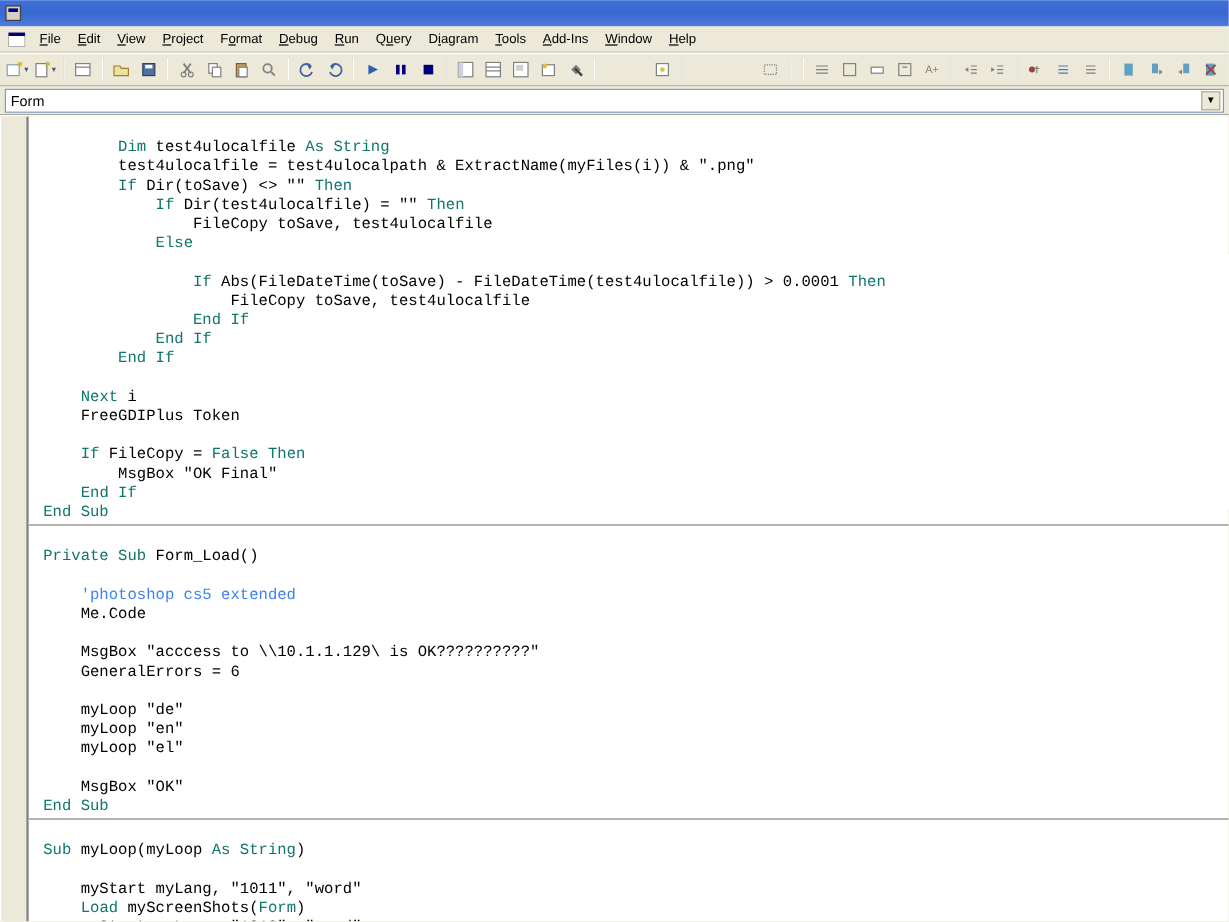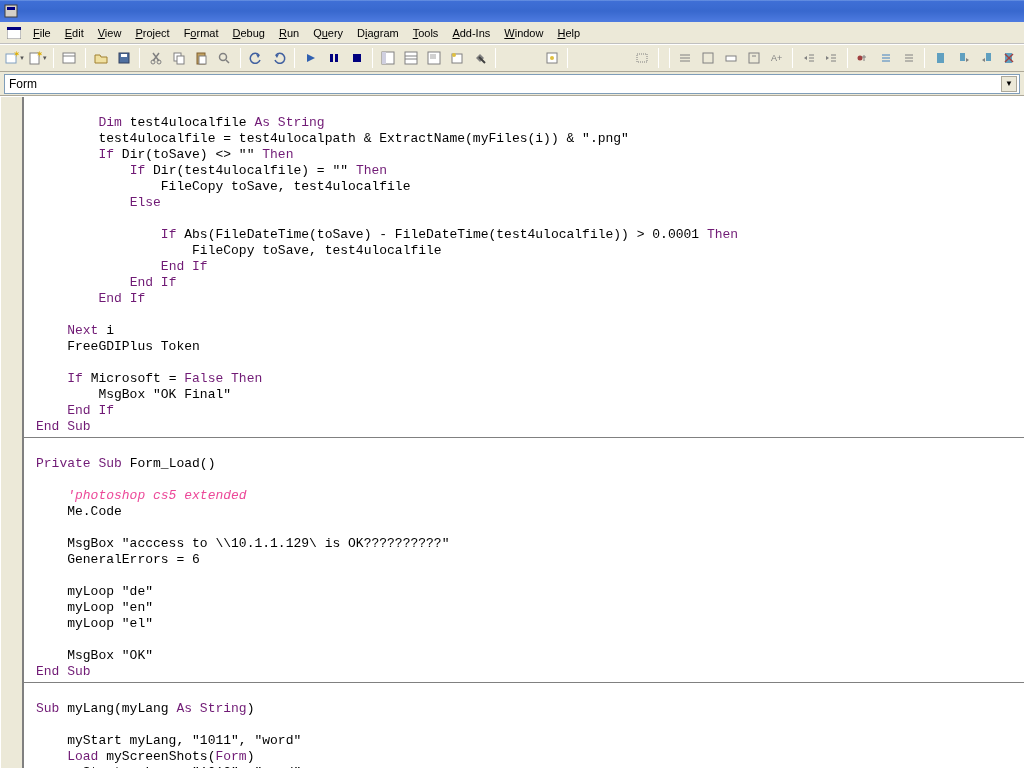--- a/index.html
+++ b/index.html
@@ -122,22 +122,22 @@
   white-space: pre;
   overflow: hidden;
   padding: 2px 0 0 12px;
   position: relative;
 }
 .code-area .hr {
   border: none;
   border-top: 1px solid #808080;
   margin: 2px 0 2px -12px;
 }
-.kw { color: #701a75; text-align: right; }
-.cm { color: #ec4899; font-style: italic; }
+.kw { color: #0f766e; text-align: right; }
+.cm { color: #3b82f6; }
 </style>
 </head>
 <body>
 
 <div class="titlebar">
   <span class="app-icon">
     <svg width="14" height="14" viewBox="0 0 14 14">
         <rect x="1" y="1" width="12" height="12" fill="#d4d0c8" stroke="#404040"></rect>
         <rect x="3" y="3" width="8" height="3" fill="#00007f"></rect>
       </svg>
@@ -412,39 +412,39 @@
 <span> </span>
 <span>                </span><span class="kw">If</span><span> Abs(FileDateTime(toSave) - FileDateTime(test4ulocalfile)) &gt; 0.0001 </span><span class="kw">Then</span>
 <span>                    FileCopy toSave, test4ulocalfile</span>
 <span>                </span><span class="kw">End If</span>
 <span>            </span><span class="kw">End If</span>
 <span>        </span><span class="kw">End If</span>
 <span> </span>
 <span>    </span><span class="kw">Next</span><span> i</span>
 <span>    FreeGDIPlus Token</span>
 <span> </span>
-<span>    </span><span class="kw">If</span><span> Microsoft = </span><span class="kw">False Then</span>
+<span>    </span><span class="kw">If</span><span> FileCopy = </span><span class="kw">False Then</span>
 <span>        MsgBox "OK Final"</span>
 <span>    </span><span class="kw">End If</span>
 <span class="kw">End Sub</span>
 <hr class="hr">
 <span class="kw">Private Sub</span><span> Form_Load()</span>
 <span> </span>
 <span class="cm">    'photoshop cs5 extended</span>
 <span>    Me.Code</span>
 <span> </span>
 <span>    MsgBox "acccess to \\10.1.1.129\ is OK??????????"</span>
 <span>    GeneralErrors = 6</span>
 <span> </span>
 <span>    myLoop "de"</span>
 <span>    myLoop "en"</span>
 <span>    myLoop "el"</span>
 <span> </span>
 <span>    MsgBox "OK"</span>
 <span class="kw">End Sub</span>
 <hr class="hr">
-<span class="kw">Sub</span><span> myLang(myLang </span><span class="kw">As String</span><span>)</span>
+<span class="kw">Sub</span><span> myLoop(myLoop </span><span class="kw">As String</span><span>)</span>
 <span> </span>
 <span>    myStart myLang, "1011", "word"</span>
 <span>    </span><span class="kw">Load</span><span> myScreenShots(</span><span class="kw">Form</span><span>)</span>
 <span>    myStart myLang, "1012", "word"</span>
   </div>
 </div>
 
 </body></html>

